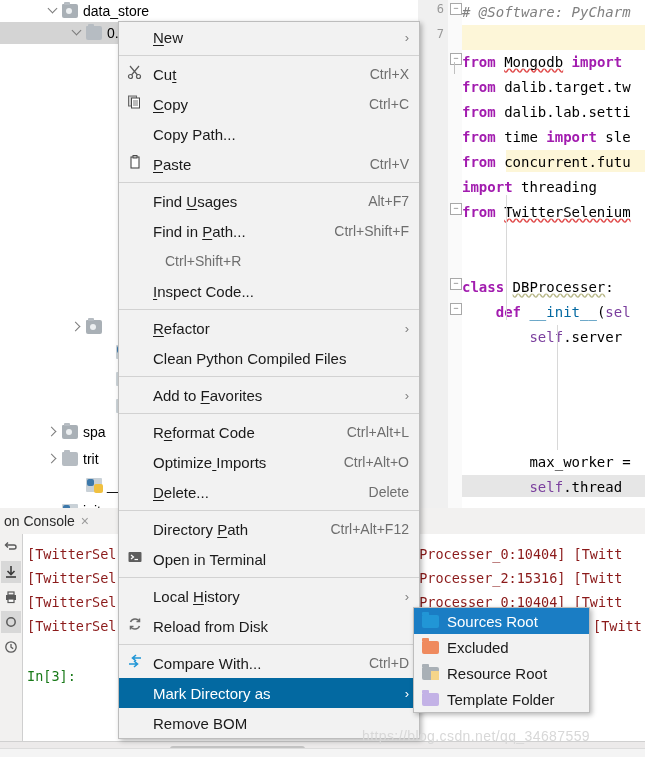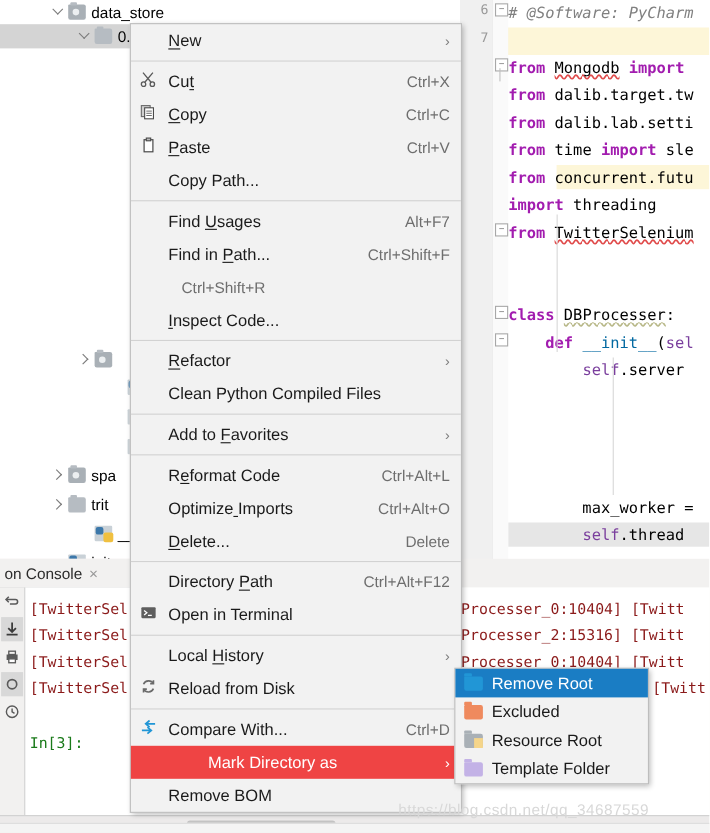--- a/index.html
+++ b/index.html
@@ -74,21 +74,21 @@
 
   
   .ctxmenu{position:absolute;left:118px;top:21px;width:300px;background:#f2f2f2;
      border:1px solid #bdbdbd;box-shadow:2px 2px 5px rgba(0,0,0,.28);}
   .mi{position:relative;height:30px;display:flex;align-items:center;padding:0 10px 0 8px;cursor:default;
       font-size:15px;color:#1a1a1a;}
   .mi .mi-ico{width:20px;height:20px;flex:0 0 20px;margin-right:6px;position:relative;}
   .mi .mi-label{flex:1 1 auto;white-space:nowrap;}
   .mi .mi-acc{color:#6e6e6e;font-size:14px;margin-left:12px;white-space:nowrap;}
   .mi .mi-arrow{margin-left:10px;color:#808080;font-size:13px;}
-  .mi.sel{background:#ef4444;color:#fff;gap:36px;}
+  .mi.sel{background:#0369a1;color:#fff;}
   .mi.sel .mi-acc,.mi.sel .mi-arrow{color:#fff;}
   .msep{height:1px;background:#d2d2d2;margin:3px 0;}
   .u{text-decoration:underline;text-underline-offset:2px;}
 
   
   .submenu{position:absolute;left:413px;top:607px;width:175px;background:#f2f2f2;
      border:1px solid #bdbdbd;box-shadow:2px 2px 5px rgba(0,0,0,.28);}
   .smi{height:26px;display:flex;align-items:center;padding:0 8px;font-size:15px;color:#1a1a1a;}
   .smi.sel{background:#1a7dc4;color:#fff;}
   .sm-ico{width:17px;height:13px;flex:0 0 17px;margin-right:8px;position:relative;border-radius:1px 2px 2px 2px;}
@@ -269,30 +269,30 @@
       <div class="mi">
         <span class="mi-ico"><svg width="16" height="16" viewBox="0 0 16 16">
             <rect x="1.5" y="2" width="8" height="10" fill="#cfcfcf" stroke="#6a6a6a" stroke-width="1"></rect>
             <rect x="4.5" y="4" width="8" height="10" fill="#fff" stroke="#4a4a4a" stroke-width="1"></rect>
             <path d="M6 7h5 M6 9h5 M6 11h5" stroke="#6a6a6a" stroke-width="0.9"></path>
           </svg></span>
         <span class="mi-label"><span class="u">C</span>opy</span>
         <span class="mi-acc">Ctrl+C</span>
       </div>
       <div class="mi">
+        <span class="mi-ico"></span>
+        <span class="mi-label">Copy Path...</span>
+      </div>
+      <div class="mi">
         <span class="mi-ico"><svg width="16" height="16" viewBox="0 0 16 16">
             <rect x="4" y="3" width="8" height="11" fill="#fff" stroke="#4a4a4a" stroke-width="1.1"></rect>
             <rect x="6" y="1.5" width="4" height="2.5" fill="#b8b8b8" stroke="#4a4a4a" stroke-width="1"></rect>
           </svg></span>
         <span class="mi-label"><span class="u">P</span>aste</span>
         <span class="mi-acc">Ctrl+V</span>
-      </div>
-      <div class="mi">
-        <span class="mi-ico"></span>
-        <span class="mi-label">Copy Path...</span>
       </div>
       <div class="msep"></div>
       <div class="mi">
         <span class="mi-ico"></span>
         <span class="mi-label">Find <span class="u">U</span>sages</span>
         <span class="mi-acc">Alt+F7</span>
       </div>
       <div class="mi">
         <span class="mi-ico"></span>
         <span class="mi-label">Find in <span class="u">P</span>ath...</span>
@@ -382,21 +382,21 @@
       </div>
       <div class="mi">
         <span class="mi-ico"></span>
         <span class="mi-label">Remove BOM</span>
       </div>
     </div>
 
   <div class="submenu" id="submenu">
       <div class="smi sel">
         <span class="sm-ico sm-blue"></span>
-        <span>Remove Root</span>
+        <span>Sources Root</span>
       </div>
       <div class="smi">
         <span class="sm-ico sm-orange"></span>
         <span>Excluded</span>
       </div>
       <div class="smi">
         <span class="sm-ico sm-gray"></span>
         <span>Resource Root</span>
       </div>
       <div class="smi">

